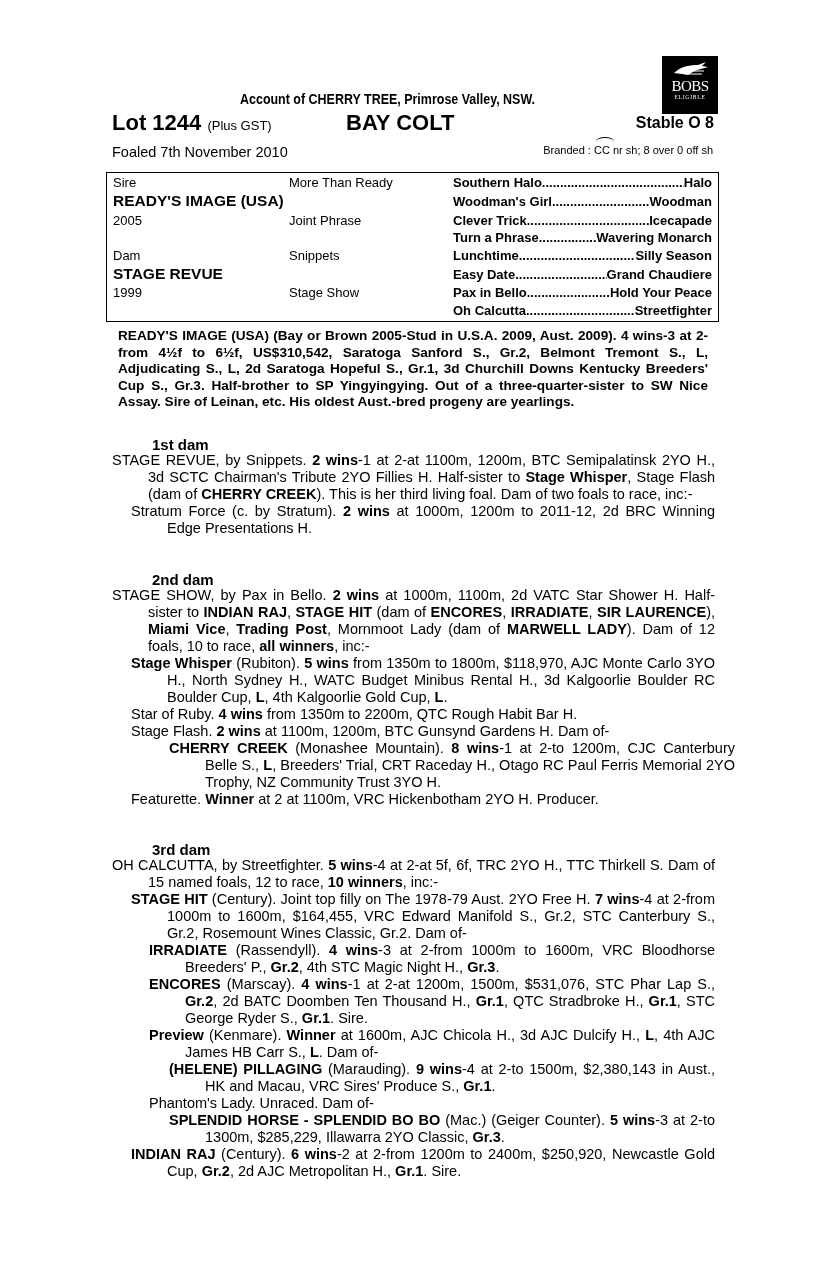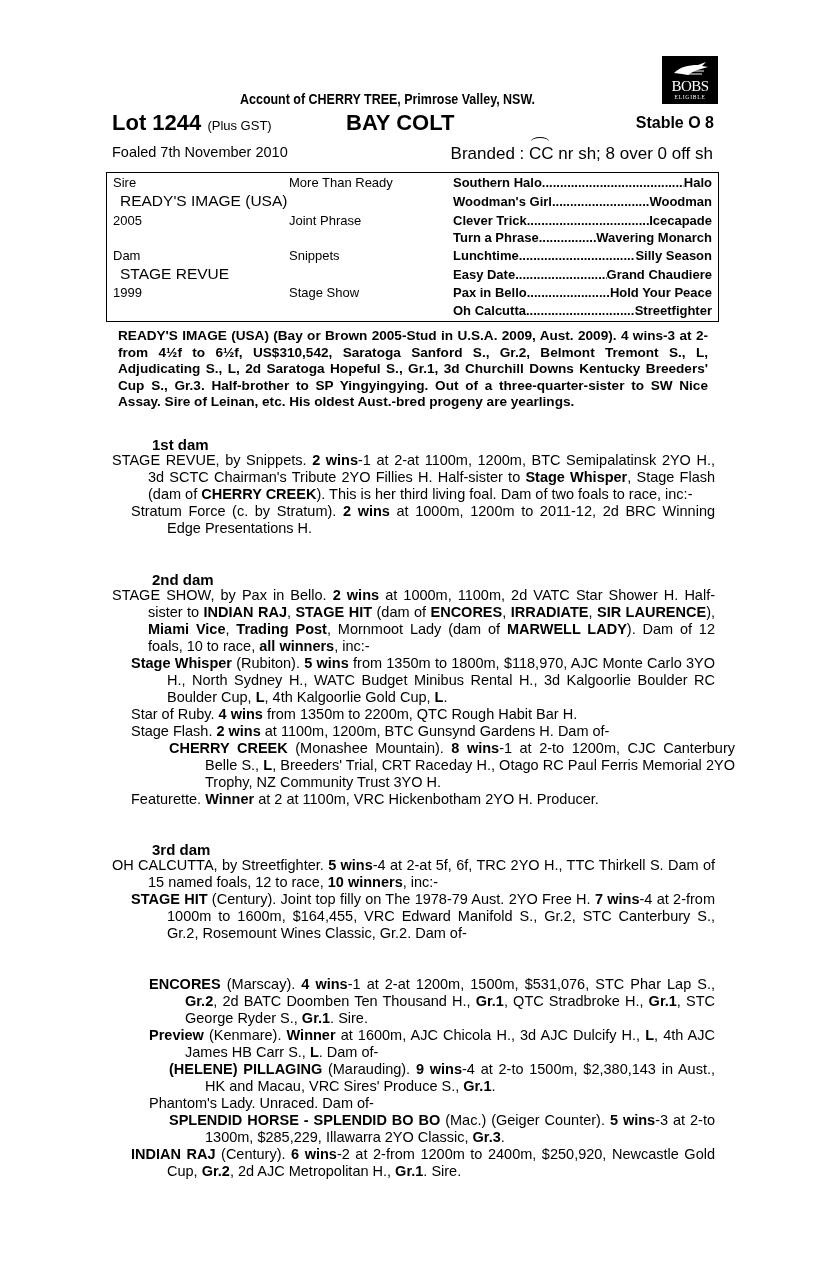--- a/index.html
+++ b/index.html
@@ -1,36 +1,36 @@
 <!DOCTYPE html>
 <html><head>
 <meta charset="utf-8">
 <style>
   html, body { margin:0; padding:0; background:#ffffff; }
   body { width:827px; height:1270px; position:relative; font-family:"Liberation Sans", sans-serif; color:#000; overflow:hidden; }
   .page { position:absolute; left:0; top:0; width:827px; height:1270px; }
 
-  .logo { position:absolute; left:662px; top:56px; width:56px; height:48px; background:#000; color:#fff; text-align:center; }
+  .logo { position:absolute; left:662px; top:56px; width:56px; height:58px; background:#000; color:#fff; text-align:center; }
   .logo .horse { display:block; margin:3px auto 0; width:44px; height:20px; }
   .logo .bobs { font-family:"Liberation Serif", serif; font-size:15px; line-height:14px; letter-spacing:-0.5px; display:block; }
   .logo .elig { font-family:"Liberation Serif", serif; font-size:5.5px; letter-spacing:0.8px; display:block; line-height:8px; }
 
   .account { position:absolute; left:240px; top:91px; font-size:14.5px; font-weight:bold; transform:scaleX(0.86); transform-origin:left top; letter-spacing:0px; }
   .lot { position:absolute; left:112px; top:110px; font-size:22px; font-weight:900; }
   .lot .gst { font-size:13px; font-weight:normal;margin-top:32px; }
   .colt { position:absolute; left:346px; top:110px; font-size:22px; font-weight:900; }
   .stable { position:absolute; right:113px; top:114px; font-size:16px; font-weight:900; }
   .foaled { position:absolute; left:112px; top:144px; font-size:14.5px; }
-  .branded { position:absolute; right:114px; top:144px; font-size:17px; }
+  .branded { position:absolute; right:114px; top:144px; font-size:11px; }
   .brand-mark { position:relative; display:inline-block; }
   .brand-mark .arc { position:absolute; left:2px; top:-7px; width:18px; height:8px; border-top:1.3px solid #000; border-radius:50% 50% 0 0; }
 
   .pedbox { position:absolute; left:106px; top:172px; width:611px; height:148px; border:1.5px solid #000;text-align:center; }
   .ped { position:absolute; font-size:13px; line-height:18px; white-space:nowrap; }
-  .ped.big { font-size:15.5px; font-weight:400;margin-left:7px; }
+  .ped.big { font-size:15.5px; font-weight:700; }
   .anc { position:absolute; left:346px; width:259px; font-size:13px; line-height:18px; display:flex; white-space:nowrap;font-weight:bold; }
   .anc .a { flex:0 0 auto; }
   .anc .dots { flex:1 1 auto; overflow:hidden; white-space:nowrap; }
   .anc .dots::before { content:"............................................................................................"; letter-spacing:0px; }
   .anc .b { flex:0 0 auto; }
 
   .sire-para { position:absolute; left:118px; top:328px; width:590px; font-size:13.6px; font-weight:900; line-height:16.5px; text-align:justify; }
 
   .sec-h { position:absolute; left:112px; font-size:15px; font-weight:900;margin-left:40px; }
   .para { position:absolute; font-size:14.5px; line-height:17px; text-align:justify; }
@@ -135,19 +135,20 @@
 <div class="para" style="left: 112px; width: 603px; top: 452px; padding-left: 36px; text-indent: -36px; box-sizing: border-box;"><span>STAGE REVUE, by Snippets. </span><b>2 wins</b><span>-1 at 2-at 1100m, 1200m, BTC Semipalatinsk 2YO H., 3d SCTC Chairman's Tribute 2YO Fillies H. Half-sister to </span><b>Stage Whisper</b><span>, Stage Flash (dam of </span><b>CHERRY CREEK</b><span>). This is her third living foal. Dam of two foals to race, inc:-</span></div>
     <div class="para" style="left: 131px; width: 584px; top: 503px; padding-left: 36px; text-indent: -36px; box-sizing: border-box;"><span>Stratum Force (c. by Stratum). </span><b>2 wins</b><span> at 1000m, 1200m to 2011-12, 2d BRC Winning Edge Presentations H.</span></div>
     <div class="para" style="left: 112px; width: 603px; top: 587px; padding-left: 36px; text-indent: -36px; box-sizing: border-box;"><span>STAGE SHOW, by Pax in Bello. </span><b>2 wins</b><span> at 1000m, 1100m, 2d VATC Star Shower H. Half-sister to </span><b>INDIAN RAJ</b><span>, </span><b>STAGE HIT</b><span> (dam of </span><b>ENCORES</b><span>, </span><b>IRRADIATE</b><span>, </span><b>SIR LAURENCE</b><span>), </span><b>Miami Vice</b><span>, </span><b>Trading Post</b><span>, Mornmoot Lady (dam of </span><b>MARWELL LADY</b><span>). Dam of 12 foals, 10 to race, </span><b>all winners</b><span>, inc:-</span></div>
     <div class="para" style="left: 131px; width: 584px; top: 655px; padding-left: 36px; text-indent: -36px; box-sizing: border-box;"><b>Stage Whisper</b><span> (Rubiton). </span><b>5 wins</b><span> from 1350m to 1800m, $118,970, AJC Monte Carlo 3YO H., North Sydney H., WATC Budget Minibus Rental H., 3d Kalgoorlie Boulder RC Boulder Cup, </span><b>L</b><span>, 4th Kalgoorlie Gold Cup, </span><b>L</b><span>.</span></div>
     <div class="para" style="left: 131px; width: 584px; top: 706px; padding-left: 36px; text-indent: -36px; box-sizing: border-box;"><span>Star of Ruby. </span><b>4 wins</b><span> from 1350m to 2200m, QTC Rough Habit Bar H.</span></div>
     <div class="para" style="left: 131px; width: 584px; top: 723px; padding-left: 36px; text-indent: -36px; box-sizing: border-box;"><span>Stage Flash. </span><b>2 wins</b><span> at 1100m, 1200m, BTC Gunsynd Gardens H. Dam of-</span></div>
     <div class="para" style="left: 149px; width: 566px; top: 740px; padding-left: 36px; text-indent: -36px; box-sizing: border-box; margin-left: 20px;"><b>CHERRY CREEK</b><span> (Monashee Mountain). </span><b>8 wins</b><span>-1 at 2-to 1200m, CJC Canterbury Belle S., </span><b>L</b><span>, Breeders' Trial, CRT Raceday H., Otago RC Paul Ferris Memorial 2YO Trophy, NZ Community Trust 3YO H.</span></div>
     <div class="para" style="left: 131px; width: 584px; top: 791px; padding-left: 36px; text-indent: -36px; box-sizing: border-box;"><span>Featurette. </span><b>Winner</b><span> at 2 at 1100m, VRC Hickenbotham 2YO H. Producer.</span></div>
     <div class="para" style="left: 112px; width: 603px; top: 857px; padding-left: 36px; text-indent: -36px; box-sizing: border-box;"><span>OH CALCUTTA, by Streetfighter. </span><b>5 wins</b><span>-4 at 2-at 5f, 6f, TRC 2YO H., TTC Thirkell S. Dam of 15 named foals, 12 to race, </span><b>10 winners</b><span>, inc:-</span></div>
     <div class="para" style="left: 131px; width: 584px; top: 891px; padding-left: 36px; text-indent: -36px; box-sizing: border-box;"><b>STAGE HIT</b><span> (Century). Joint top filly on The 1978-79 Aust. 2YO Free H. </span><b>7 wins</b><span>-4 at 2-from 1000m to 1600m, $164,455, VRC Edward Manifold S., Gr.2, STC Canterbury S., Gr.2, Rosemount Wines Classic, Gr.2. Dam of-</span></div>
+    <div class="para" style="left: 149px; width: 566px; top: 942px; padding-left: 36px; text-indent: -36px; box-sizing: border-box;"><b>IRRADIATE</b><span> (Rassendyll). </span><b>4 wins</b><span>-3 at 2-from 1000m to 1600m, VRC Bloodhorse Breeders' P., </span><b>Gr.2</b><span>, 4th STC Magic Night H., </span><b>Gr.3</b><span>.</span></div>
     <div class="para" style="left: 149px; width: 566px; top: 976px; padding-left: 36px; text-indent: -36px; box-sizing: border-box;"><b>ENCORES</b><span> (Marscay). </span><b>4 wins</b><span>-1 at 2-at 1200m, 1500m, $531,076, STC Phar Lap S., </span><b>Gr.2</b><span>, 2d BATC Doomben Ten Thousand H., </span><b>Gr.1</b><span>, QTC Stradbroke H., </span><b>Gr.1</b><span>, STC George Ryder S., </span><b>Gr.1</b><span>. Sire.</span></div>
     <div class="para" style="left: 149px; width: 566px; top: 1027px; padding-left: 36px; text-indent: -36px; box-sizing: border-box;"><b>Preview</b><span> (Kenmare). </span><b>Winner</b><span> at 1600m, AJC Chicola H., 3d AJC Dulcify H., </span><b>L</b><span>, 4th AJC James HB Carr S., </span><b>L</b><span>. Dam of-</span></div>
     <div class="para" style="left: 169px; width: 546px; top: 1061px; padding-left: 36px; text-indent: -36px; box-sizing: border-box;"><b>(HELENE) PILLAGING</b><span> (Marauding). </span><b>9 wins</b><span>-4 at 2-to 1500m, $2,380,143 in Aust., HK and Macau, VRC Sires' Produce S., </span><b>Gr.1</b><span>.</span></div>
     <div class="para" style="left: 149px; width: 566px; top: 1095px; padding-left: 36px; text-indent: -36px; box-sizing: border-box;"><span>Phantom's Lady. Unraced. Dam of-</span></div>
     <div class="para" style="left: 169px; width: 546px; top: 1112px; padding-left: 36px; text-indent: -36px; box-sizing: border-box;"><b>SPLENDID HORSE - SPLENDID BO BO</b><span> (Mac.) (Geiger Counter). </span><b>5 wins</b><span>-3 at 2-to 1300m, $285,229, Illawarra 2YO Classic, </span><b>Gr.3</b><span>.</span></div>
     <div class="para" style="left: 131px; width: 584px; top: 1146px; padding-left: 36px; text-indent: -36px; box-sizing: border-box;"><b>INDIAN RAJ</b><span> (Century). </span><b>6 wins</b><span>-2 at 2-from 1200m to 2400m, $250,920, Newcastle Gold Cup, </span><b>Gr.2</b><span>, 2d AJC Metropolitan H., </span><b>Gr.1</b><span>. Sire.</span></div>
   </div>
 
 </body></html>

